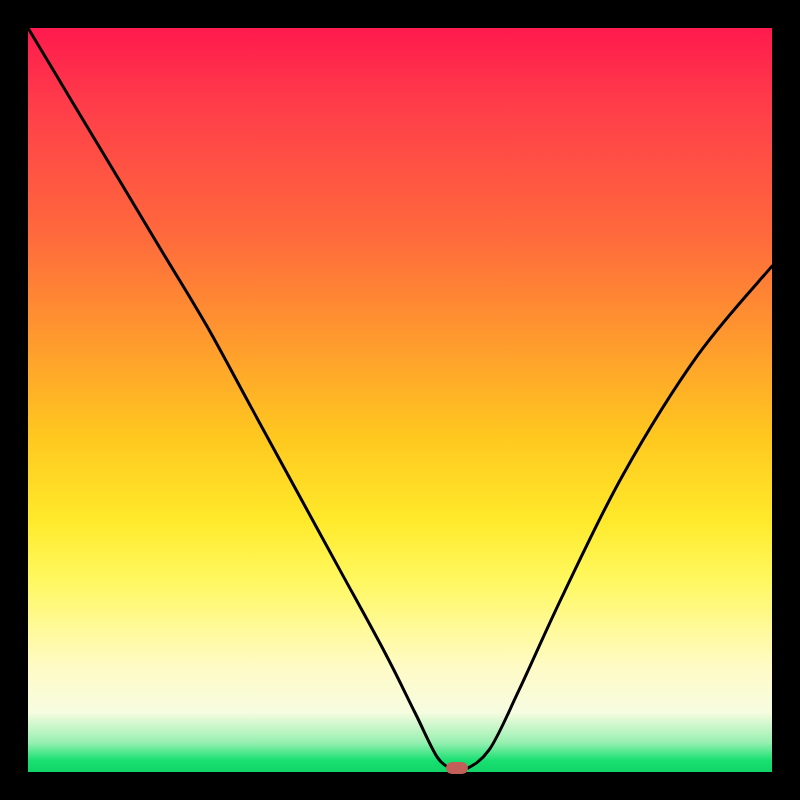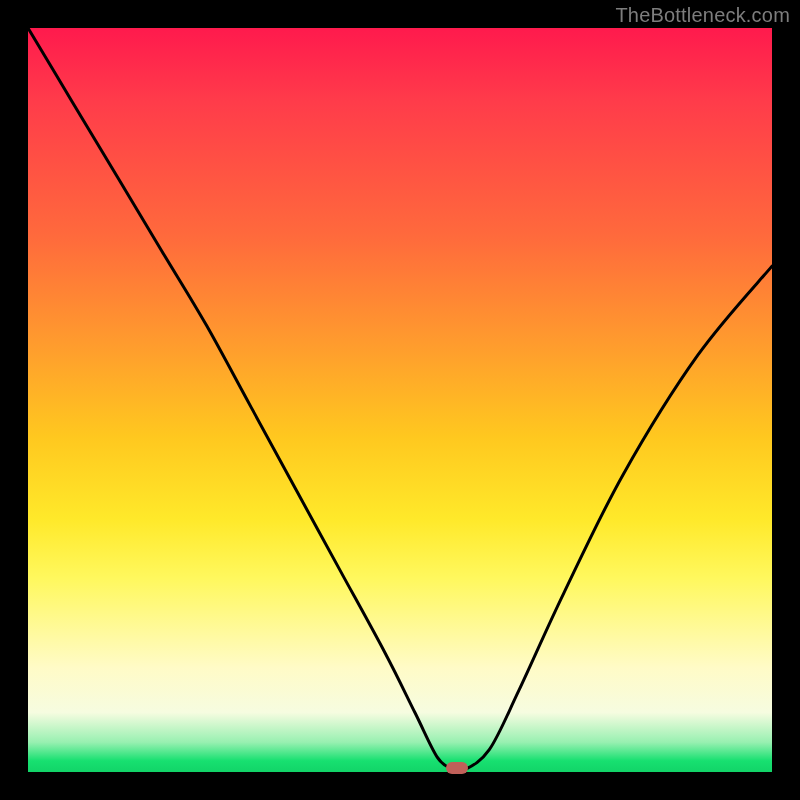--- a/index.html
+++ b/index.html
@@ -75,15 +75,14 @@
   <div class="plot-area">
 
     <svg class="curve" viewBox="0 0 744 744" preserveAspectRatio="none">
       <path id="curve-path" d="M 0.0 0.0 C 7.4 12.4, 29.8 49.6, 44.6 74.4 C 59.5 99.2, 74.4 124.0, 89.3 148.8 C 104.2 173.6, 119.0 198.4, 133.9 223.2 C 148.8 248.0, 163.7 271.6, 178.6 297.6 C 193.4 323.6, 208.3 352.2, 223.2 379.4 C 238.1 406.7, 253.0 434.0, 267.8 461.3 C 282.7 488.6, 297.6 515.8, 312.5 543.1 C 327.4 570.4, 344.7 601.4, 357.1 625.0 C 369.5 648.5, 378.2 667.1, 386.9 684.5 C 395.6 701.8, 403.0 719.7, 409.2 729.1 C 415.4 738.5, 419.7 738.8, 424.1 741.0 C 428.4 743.3, 429.0 745.7, 435.2 742.5 C 441.4 739.3, 452.0 735.1, 461.3 721.7 C 470.6 708.3, 478.6 688.2, 491.0 662.2 C 503.4 636.1, 518.3 601.4, 535.7 565.4 C 553.0 529.5, 572.9 486.1, 595.2 446.4 C 617.5 406.7, 644.8 362.1, 669.6 327.4 C 694.4 292.6, 731.6 253.0, 744.0 238.1" fill="none" stroke="#000000" stroke-width="3" stroke-linecap="round"></path>
     </svg>
 
     <div class="min-marker" id="min-marker" style="left: 429.288px; top: 739.536px; background: rgb(192, 96, 89);"></div>
 
   </div>
 
-  <div class="watermark">TheBottleneck.com</div>
 
 </div>
 
 </body></html>

